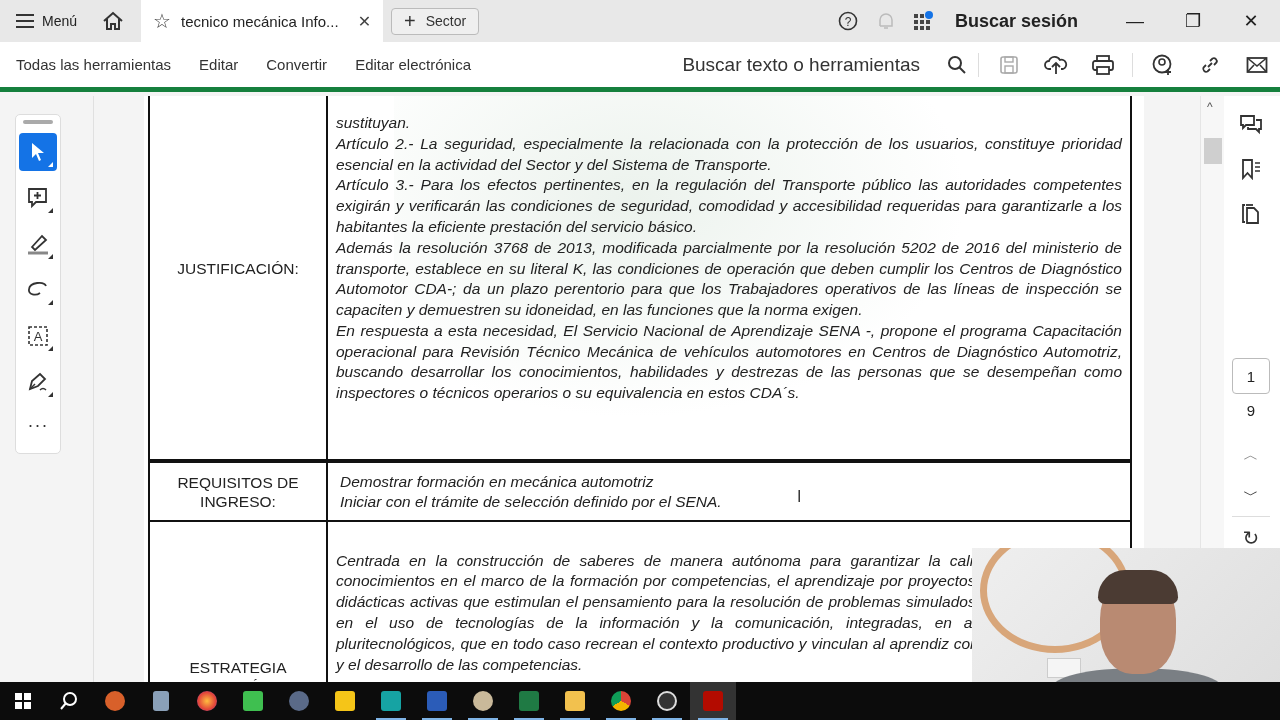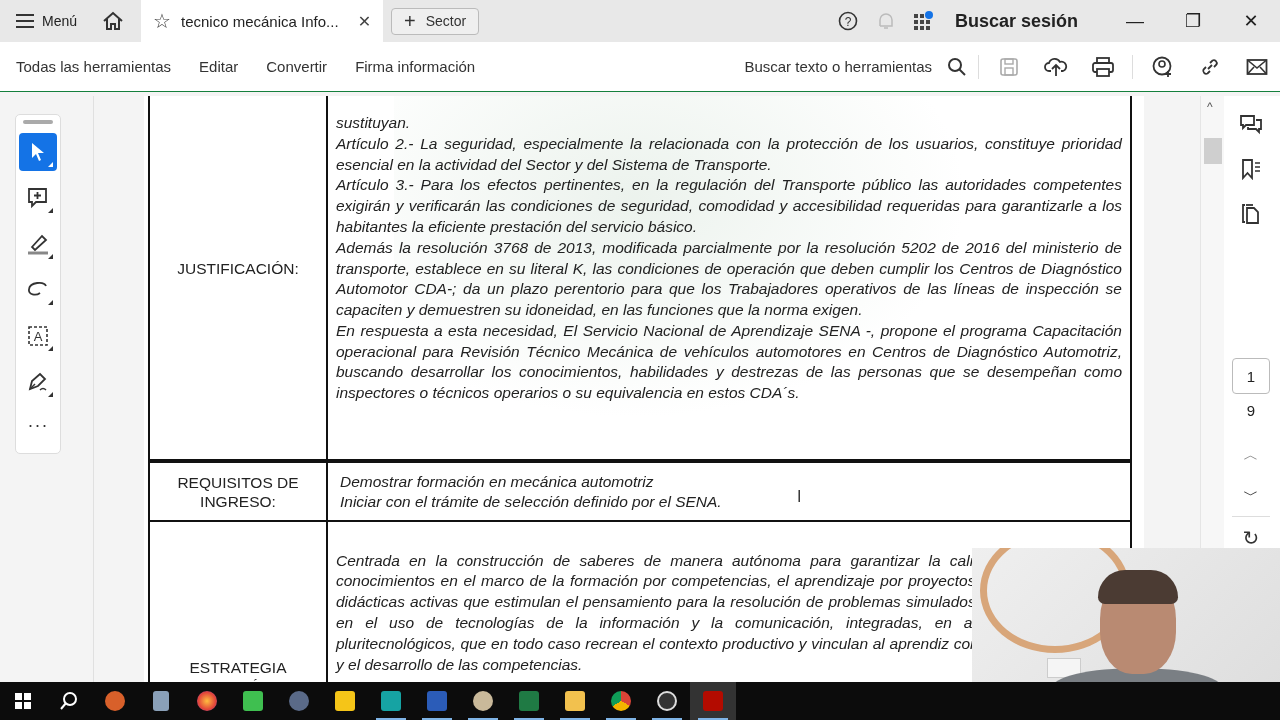--- a/index.html
+++ b/index.html
@@ -12,24 +12,24 @@
   .tab { height: 42px; background: #fff; display: flex; align-items: center; padding: 0 12px; gap: 10px; width: 242px; margin-left: 8px; font-size: 15px; color: #222; }
   .tab .star { font-size: 20px; color: #444; }
   .tab .x { margin-left: auto; font-size: 16px; color: #444; }
   .crear { margin-left: 8px; height: 27px; padding: 0 12px; border: 1px solid #bbb; border-radius: 4px; background: #efefef; display: flex; align-items: center; gap: 10px; font-size: 14px; color: #333; }
   .crear .plus { font-size: 20px; line-height: 1; }
   .tb-right { margin-left: auto; display: flex; align-items: center; height: 42px; }
   .tb-icon { width: 38px; display: flex; align-items: center; justify-content: center; }
   .signin { font-size: 18px; font-weight: bold; color: #222; margin: 0 28px 0 12px; }
   .winctl { width: 58px; display: flex; justify-content: center; font-size: 18px; color: #222; }
 
-  .toolbar2 { position: absolute; left: 0; top: 42px; width: 1280px; height: 50px; background: #fff; border-bottom: 1px solid #15803d; display: flex; align-items: center; }
+  .toolbar2 { position: absolute; left: 0; top: 42px; width: 1280px; height: 50px; background: #fff; border-bottom: 5px solid #15803d; display: flex; align-items: center; }
   .t2-link { font-size: 15px; color: #333; margin-left: 16px; margin-right: 12px; }
   .t2-right { margin-left: auto; display: flex; align-items: center; height: 54px; }
-  .search-label { font-size: 15px; color: #333; margin-right: 10px; }
+  .search-label { font-size: 19px; color: #333; margin-right: 22px; }
   .t2-icon { width: 47px; height: 54px; display: flex; align-items: center; justify-content: center; }
   .sep { width: 1px; height: 24px; background: #ddd; margin: 0 6px; }
 
   .left-rail { position: absolute; left: 0; top: 96px; width: 94px; height: 586px; background: #f4f4f4; border-right: 1px solid #e0e0e0; }
   .tools { position: absolute; left: 15px; top: 18px; width: 46px; height: 340px; background: #fff; border: 1px solid #ddd; border-radius: 5px; }
   .grip { position: absolute; left: 7px; top: 5px; width: 30px; height: 4px; background: #aaa; border-radius: 2px; }
   .tool { position: absolute; left: 3px; width: 38px; height: 38px; display: flex; align-items: center; justify-content: center; border-radius: 4px; }
   .tool.active { background: #1473e6; }
   .tool .tri { position: absolute; right: 4px; bottom: 4px; width: 0; height: 0; border-left: 5px solid transparent; border-bottom: 5px solid #333; }
   .tool.active .tri { border-bottom-color: #fff; }
@@ -122,21 +122,21 @@
     <span class="winctl">—</span>
     <span class="winctl">❐</span>
     <span class="winctl">✕</span>
   </div>
 </div>
 
 <div class="toolbar2">
   <span class="t2-link">Todas las herramientas</span>
   <span class="t2-link">Editar</span>
   <span class="t2-link">Convertir</span>
-  <span class="t2-link">Firma información</span>
+  <span class="t2-link">Editar electrónica</span>
   <div class="t2-right">
     <span class="search-label">Buscar texto o herramientas</span>
     <div class="t2-icon" style="width:30px">
       <svg width="20" height="20" viewBox="0 0 20 20">
           <circle cx="8" cy="8" r="6" fill="none" stroke="#333" stroke-width="2"></circle>
           <path d="M12.5 12.5 L18 18" stroke="#333" stroke-width="2"></path>
         </svg>
     </div>
     <div class="sep"></div>
     <div class="t2-icon">

